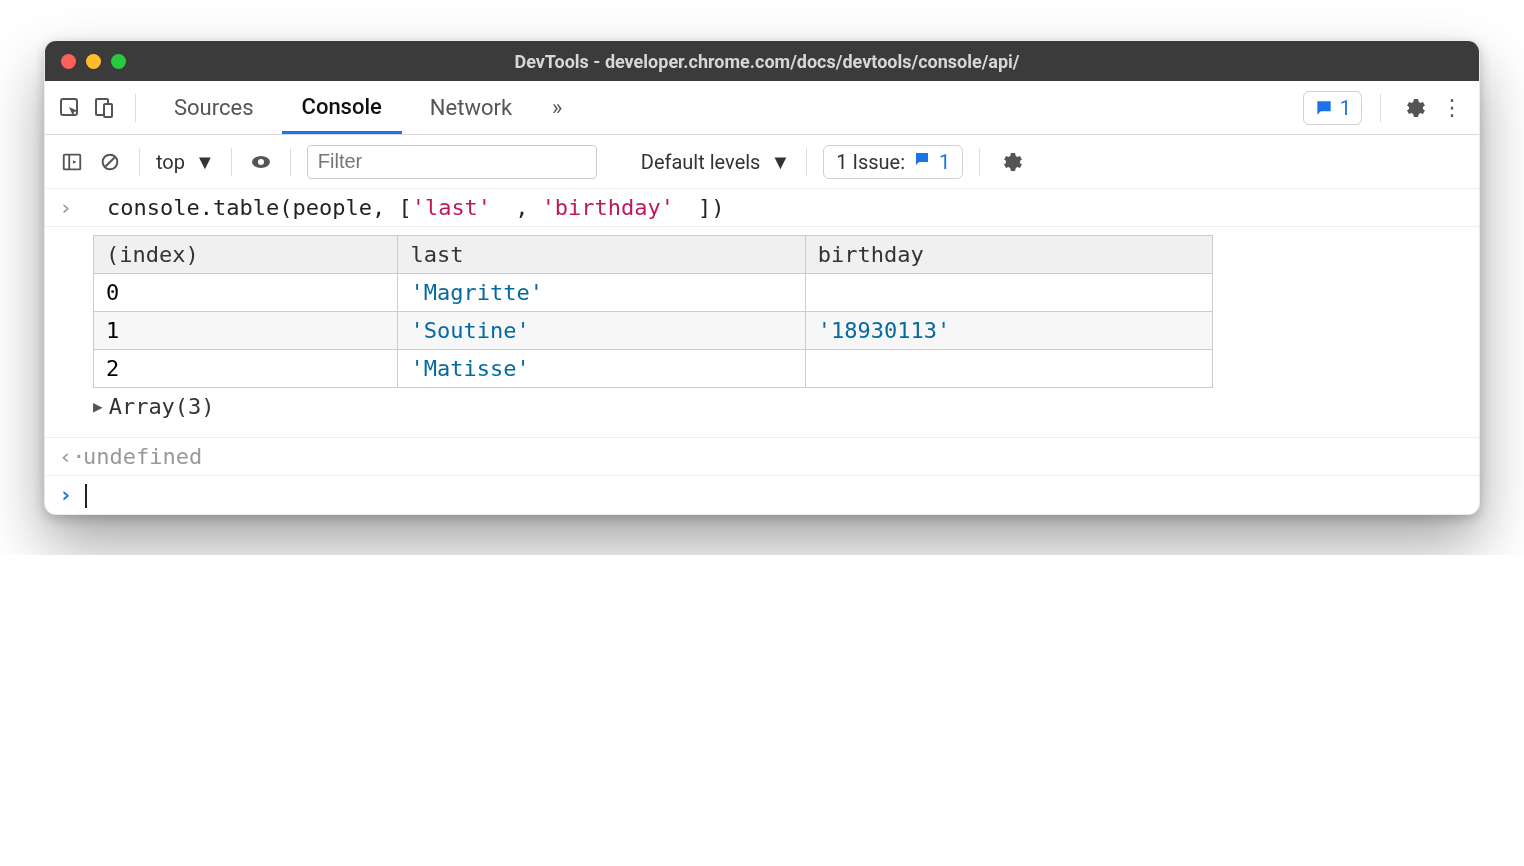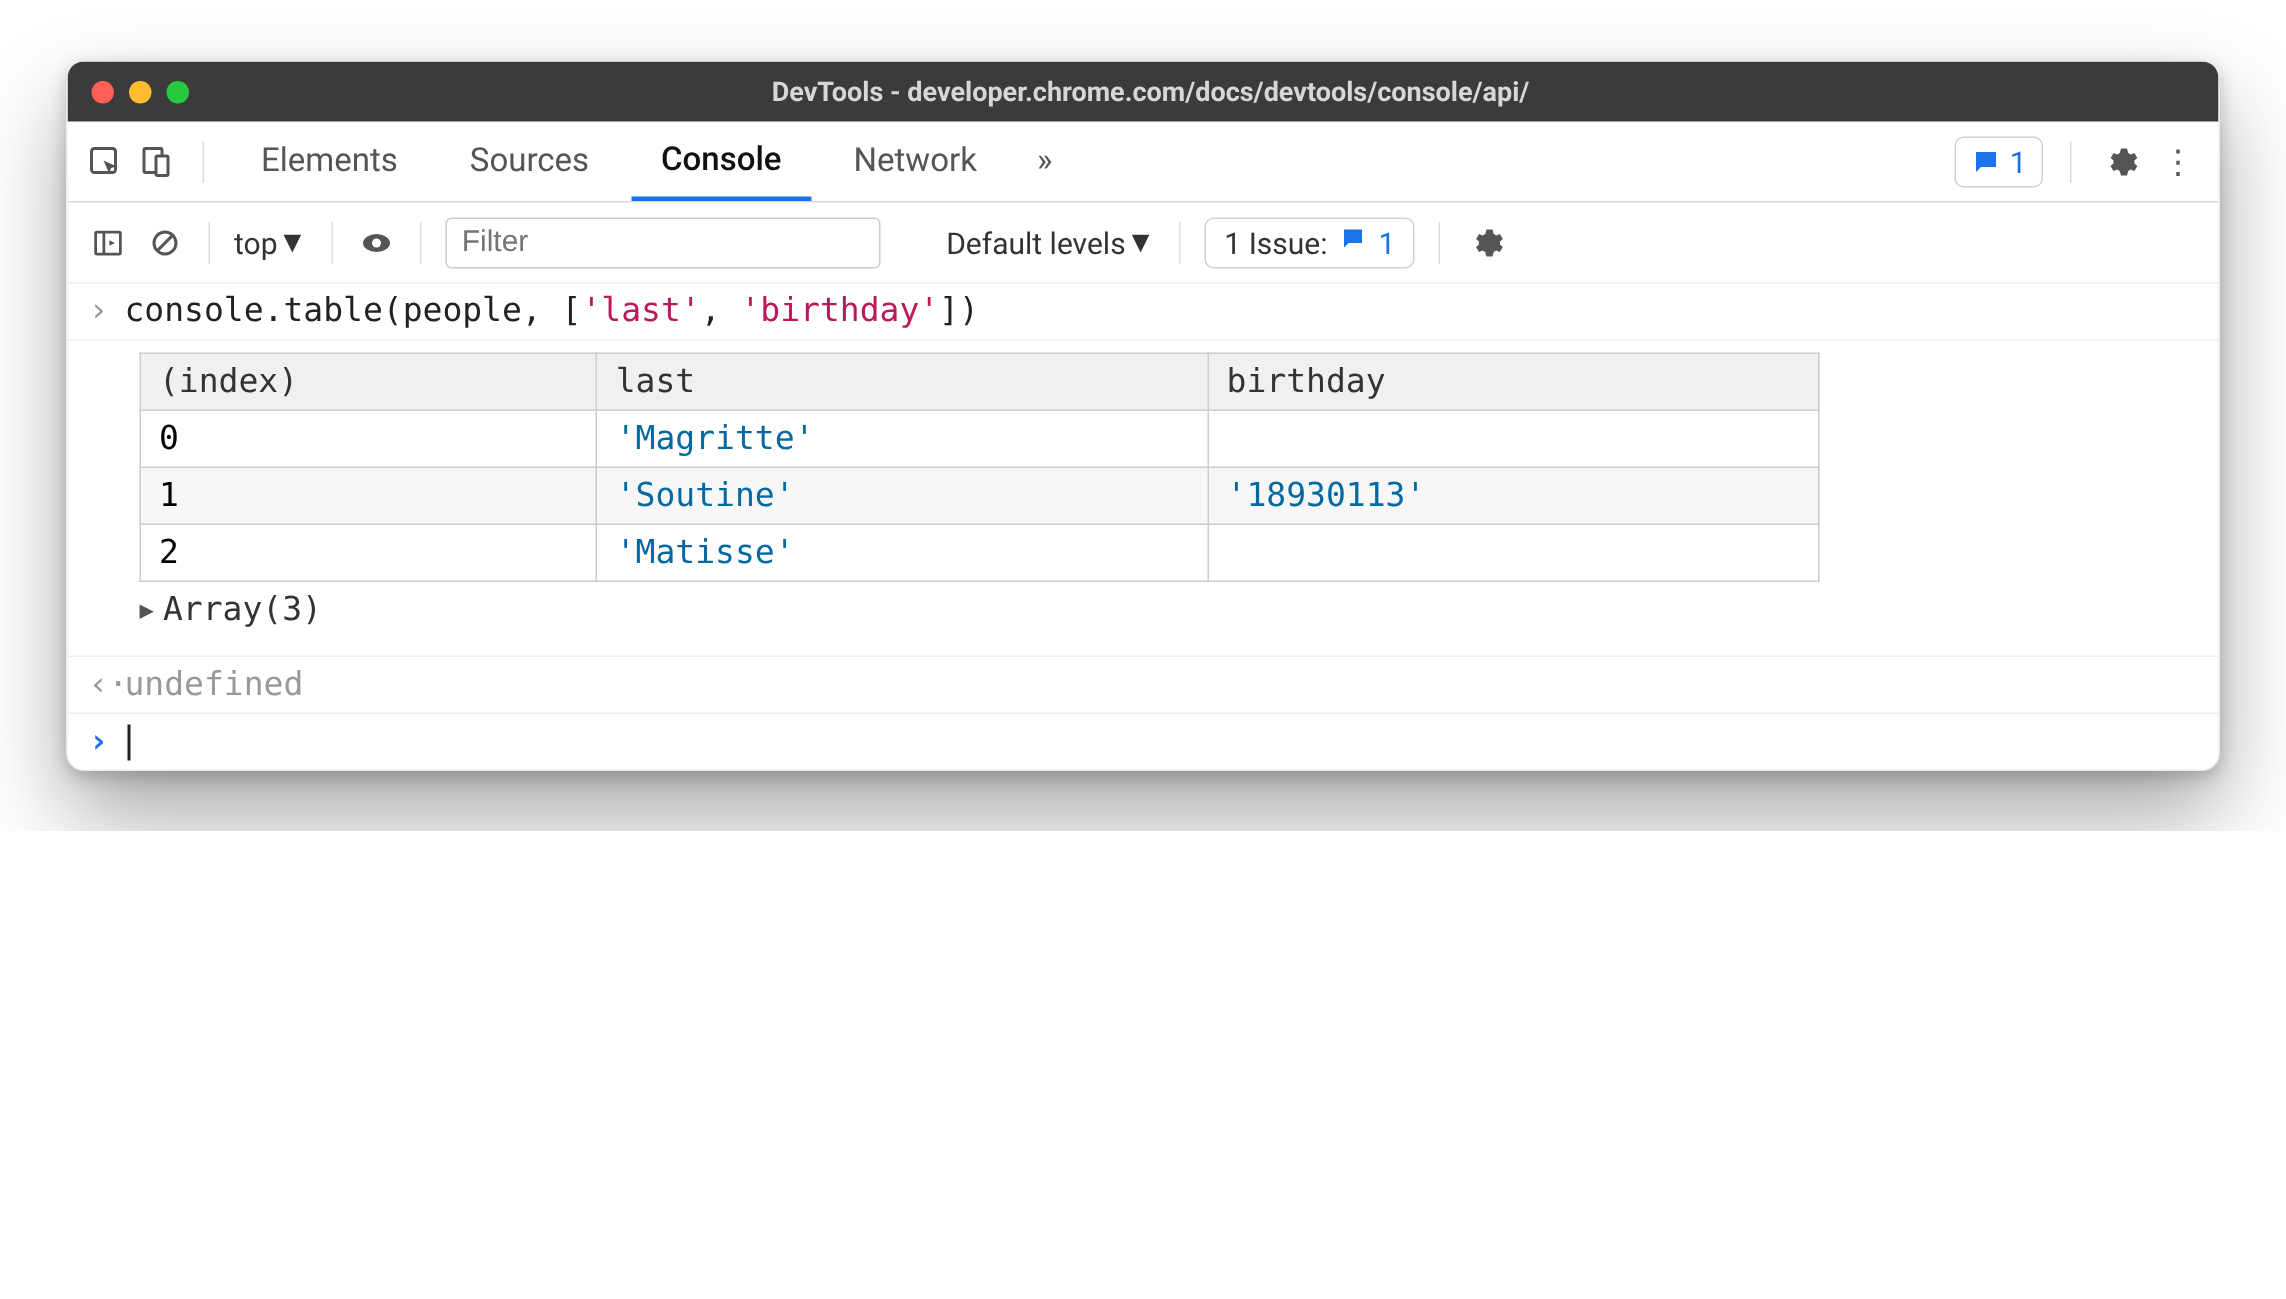--- a/index.html
+++ b/index.html
@@ -60,32 +60,32 @@
     display:flex; align-items:center;
     height:54px; border-bottom:1px solid #eee;
     padding: 0 14px; gap:12px; font-size:20px; color:#333;
   }
   .toolbar .tb-icon { width:26px;height:26px; display:flex;align-items:center;justify-content:center;color:#555;}
   .toolbar .vsep { width:1px; height:28px; background:#ddd; margin:0 4px;}
   .filter-input {
     border:1px solid #ccc; border-radius:4px;
     height:34px; width:290px; font-size:20px; padding:0 10px;
   }
-  .levels { display:flex; align-items:center; gap:0; cursor:pointer;}
+  .levels { display:flex; gap:10px; cursor:pointer;}
   .issue-box {
     border:1px solid #d0d0d0; border-radius:6px;
     padding:4px 12px; display:flex; align-items:flex-start; gap:8px;
     font-size:20px; color:#333;
   }
   .issue-box .blue-num { color:#1a73e8; }
 
   .console-area { font-family: ui-monospace, SFMono-Regular, Menlo, Consolas, monospace; font-size:22px; }
   .row { display:flex; border-bottom:1px solid #eee; padding:6px 14px; align-items:flex-start;}
   .row .gutter { width:24px; color:#999; flex-shrink:0;}
-  .code-black { color:#222; }
+  .code-black { color:#222;margin-left:24px; }
   .code-str { color:#be185d; }
 
   .table-wrap { padding:8px 14px 8px 48px; }
   .vm-link { text-align:right; text-decoration:underline; color:#666; font-size:20px; margin:4px 8px 6px 0;}
   table.console-table { border-collapse:collapse; width:100%; max-width:1120px;border-radius:16px; }
   table.console-table th, table.console-table td {
     border:1px solid #ccc; padding:6px 12px; text-align:left; font-size:22px; font-family: ui-monospace, Menlo, Consolas, monospace;
   }
   table.console-table th { background:#f0f0f0; font-weight:400; color:#333;}
   table.console-table tr:nth-child(even) td { background:#f7f7f7; }
@@ -127,21 +127,20 @@
       </svg>
     </div>
     <div class="icon">
       <svg width="24" height="24" viewBox="0 0 24 24" fill="none" stroke="#555" stroke-width="2">
         <rect x="4" y="3" width="12" height="16" rx="1"></rect>
         <rect x="12" y="8" width="8" height="13" rx="1" fill="#fff"></rect>
       </svg>
     </div>
     <div class="divider"></div>
 
-    <div class="tab">Elements</div>
     <div class="tab">Sources</div>
     <div class="tab active">Console</div>
     <div class="tab">Network</div>
     <div class="tab-more">»</div>
 
     <div class="spacer"></div>
 
     <div class="issues-pill">
       <svg width="20" height="20" viewBox="0 0 24 24" fill="#1a73e8">
           <path d="M4 4h16v12H8l-4 4V4z"></path>

